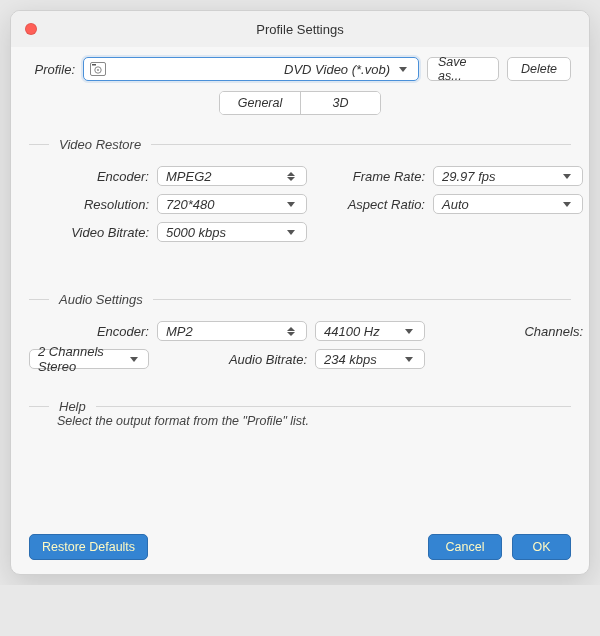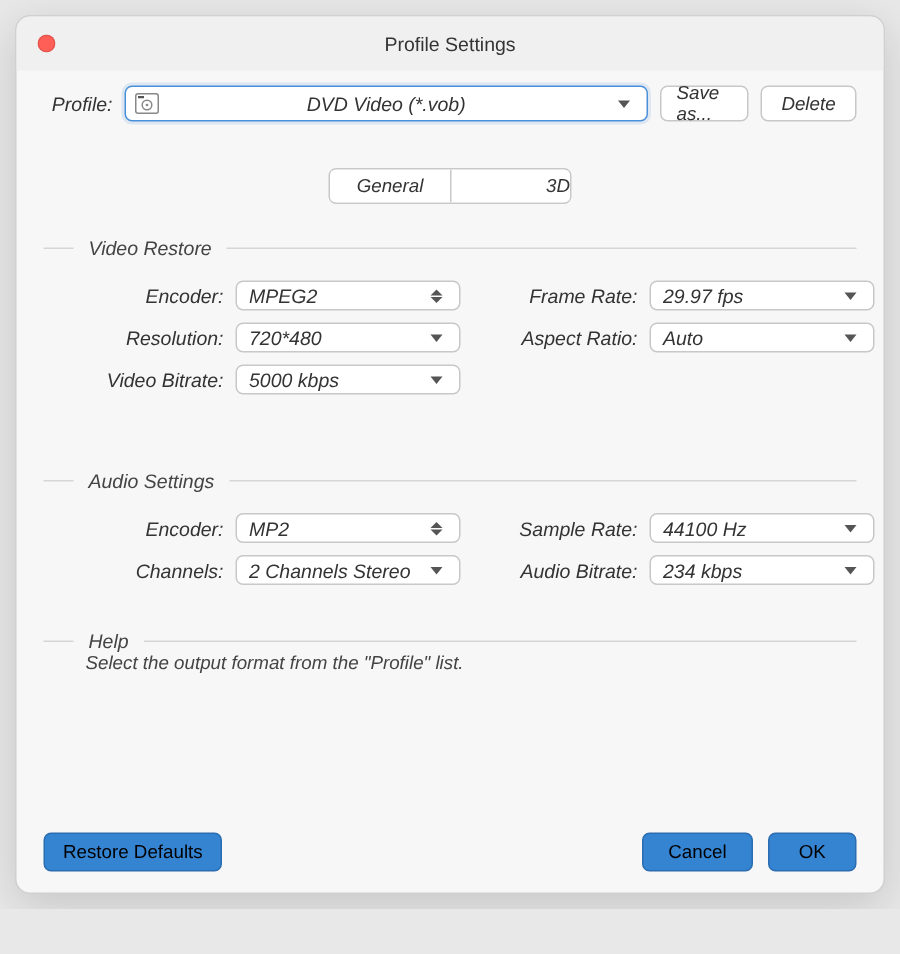--- a/index.html
+++ b/index.html
@@ -89,38 +89,38 @@
   .btn {
     background: #fff;
     border: 1px solid #c8c8c8;
     border-radius: 5px;
     height: 24px;
     padding: 0 10px;
     font-size: 12.5px;
     cursor: pointer;
     display: flex; align-items: center; justify-content: center;
   }
-  .save-btn { width: 59px; }
+  .save-btn { width: 72px; }
   .delete-btn { width: 64px; }
-  .tabs-row { display: flex; justify-content: center; margin-top: 31px; }
+  .tabs-row { display: flex; justify-content: center; margin-top: 10px; }
   .seg {
     display: flex;
     border: 1px solid #c8c8c8;
     border-radius: 5px;
     overflow: hidden;
   }
   .seg > div {
     width: 80px;
     height: 22px;
     display: flex; align-items: center; justify-content: center;
     background: #fff;
     font-size: 12.5px;
     cursor: pointer;
   }
-  .seg > div + div { border-left: 1px solid #c8c8c8; justify-content: flex-end; }
+  .seg > div + div { border-left: 1px solid #c8c8c8; }
   .seg > div.active { background: #fff; font-weight: 400; }
   .fieldset {
     margin-top: 22px;
   }
   .fieldset-head {
     display: flex; align-items: center; gap: 10px;
     color: #444;
   }
   .fieldset-head .line { flex:1; height:1px; background:#d6d6d6; }
   .grid {
@@ -140,21 +140,21 @@
   }
   .footer {
     display: flex;
     align-items: center;
     padding: 10px 18px 14px 18px;
     gap: 10px;
   }
   .footer .spacer { flex: 1; }
   .primary-btn {
     background: #3484d2;
-    color: #000000;
+    color: #fef9c3;
     border: 1px solid #2b6db0;
     border-radius: 5px;
     height: 26px;
     display: flex; align-items: center; justify-content: center;
     font-size: 12.5px;
     cursor: pointer;
   }
   .restore-btn { padding: 0 12px; }
   .cancel-btn { width: 74px; }
   .ok-btn { width: 59px; }
@@ -178,21 +178,21 @@
       <div class="label profile-label">Profile:</div>
       <div class="select profile-select">
         <span class="dvd-icon">
           <svg width="16" height="14" viewBox="0 0 16 14">
             <rect x="0.5" y="0.5" width="15" height="13" rx="1.5" fill="#fff" stroke="#888"></rect>
             <circle cx="8" cy="8" r="3.2" fill="none" stroke="#888" stroke-width="1"></circle>
             <circle cx="8" cy="8" r="0.9" fill="#888"></circle>
             <rect x="2" y="2" width="4" height="1.5" fill="#555"></rect>
           </svg>
         </span>
-        <span style="flex:1;text-align:center;">DVD Video (*.vob)</span>
+        <span style="flex:1;text-align:right;">DVD Video (*.vob)</span>
         <span class="chev">
             <span class="chev-down"></span>
           </span>
       </div>
       <div class="btn save-btn">
           <span>Save as...</span>
         </div>
       <div class="btn delete-btn">
           <span>Delete</span>
         </div>
@@ -269,21 +269,20 @@
       </div>
       <div class="grid">
         <div class="label">Encoder:</div>
         <div class="select">
           <span>MP2</span>
           <span class="arrows">
               <span class="arrow-up"></span>
               <span class="arrow-down"></span>
             </span>
         </div>
-        <div class="label">Sample Rate:</div>
         <div class="select">
           <span>44100 Hz</span>
           <span class="chev">
               <span class="chev-down"></span>
             </span>
         </div>
 
         <div class="label">Channels:</div>
         <div class="select">
           <span>2 Channels Stereo</span>

